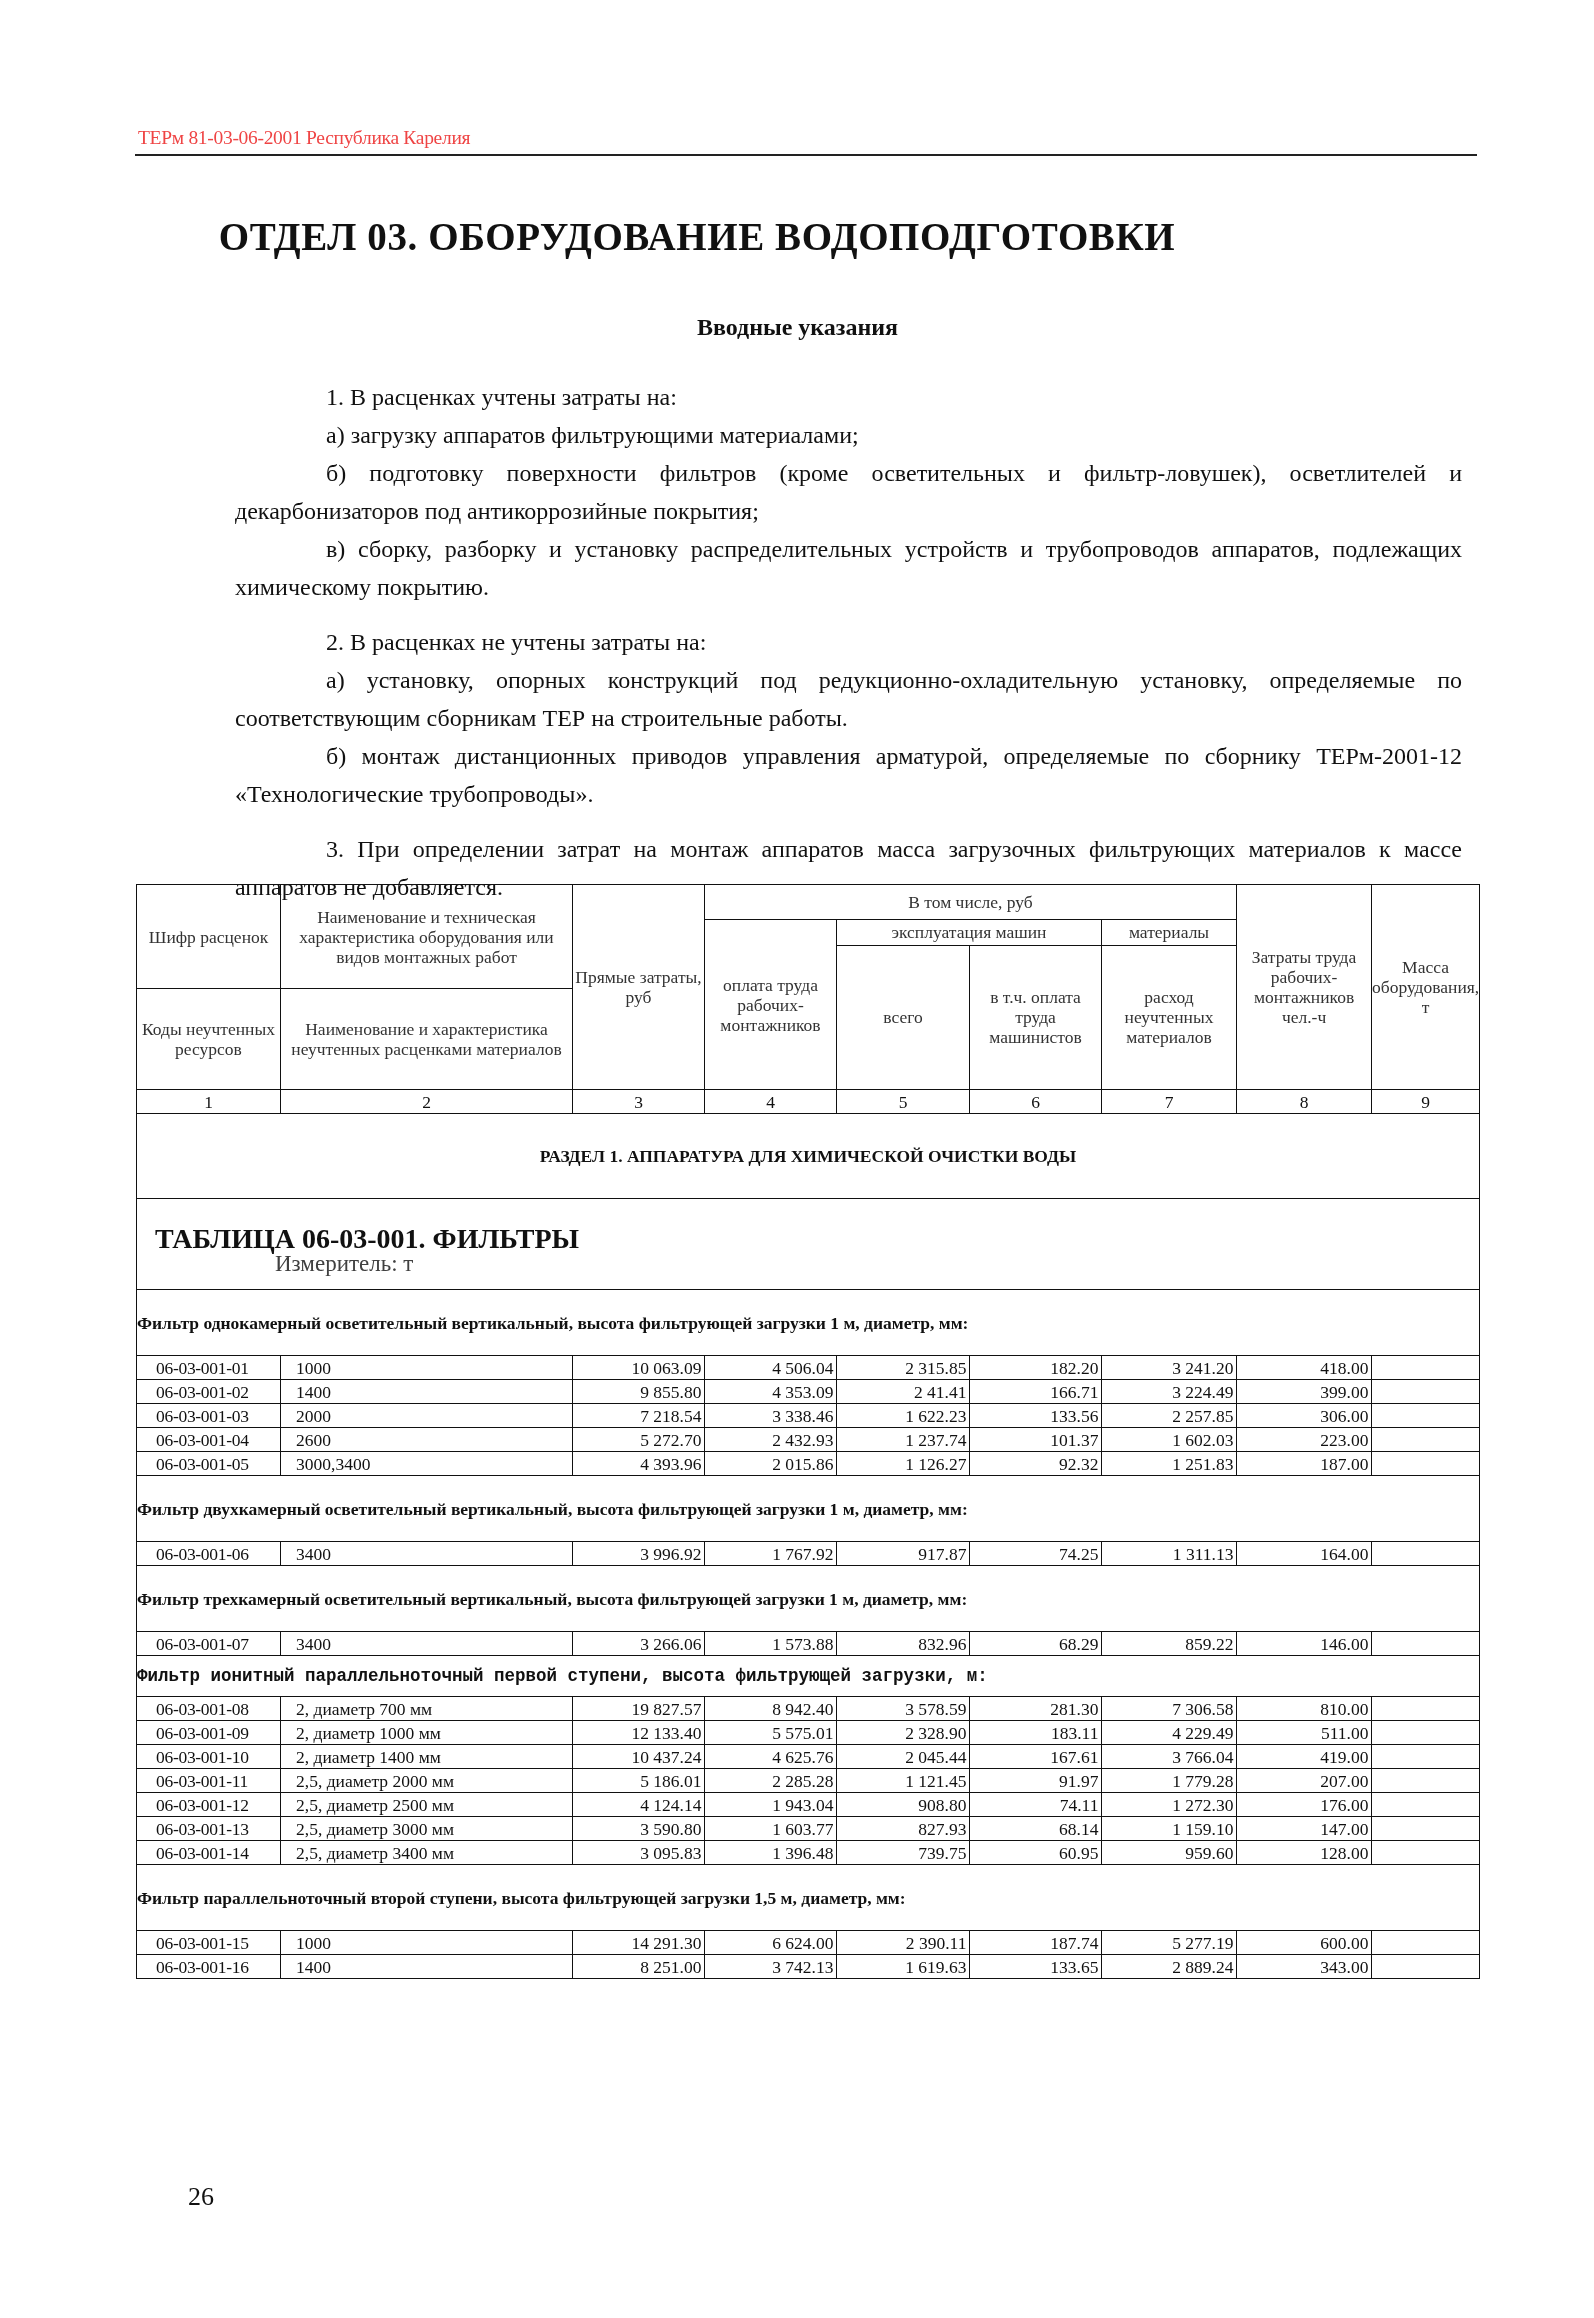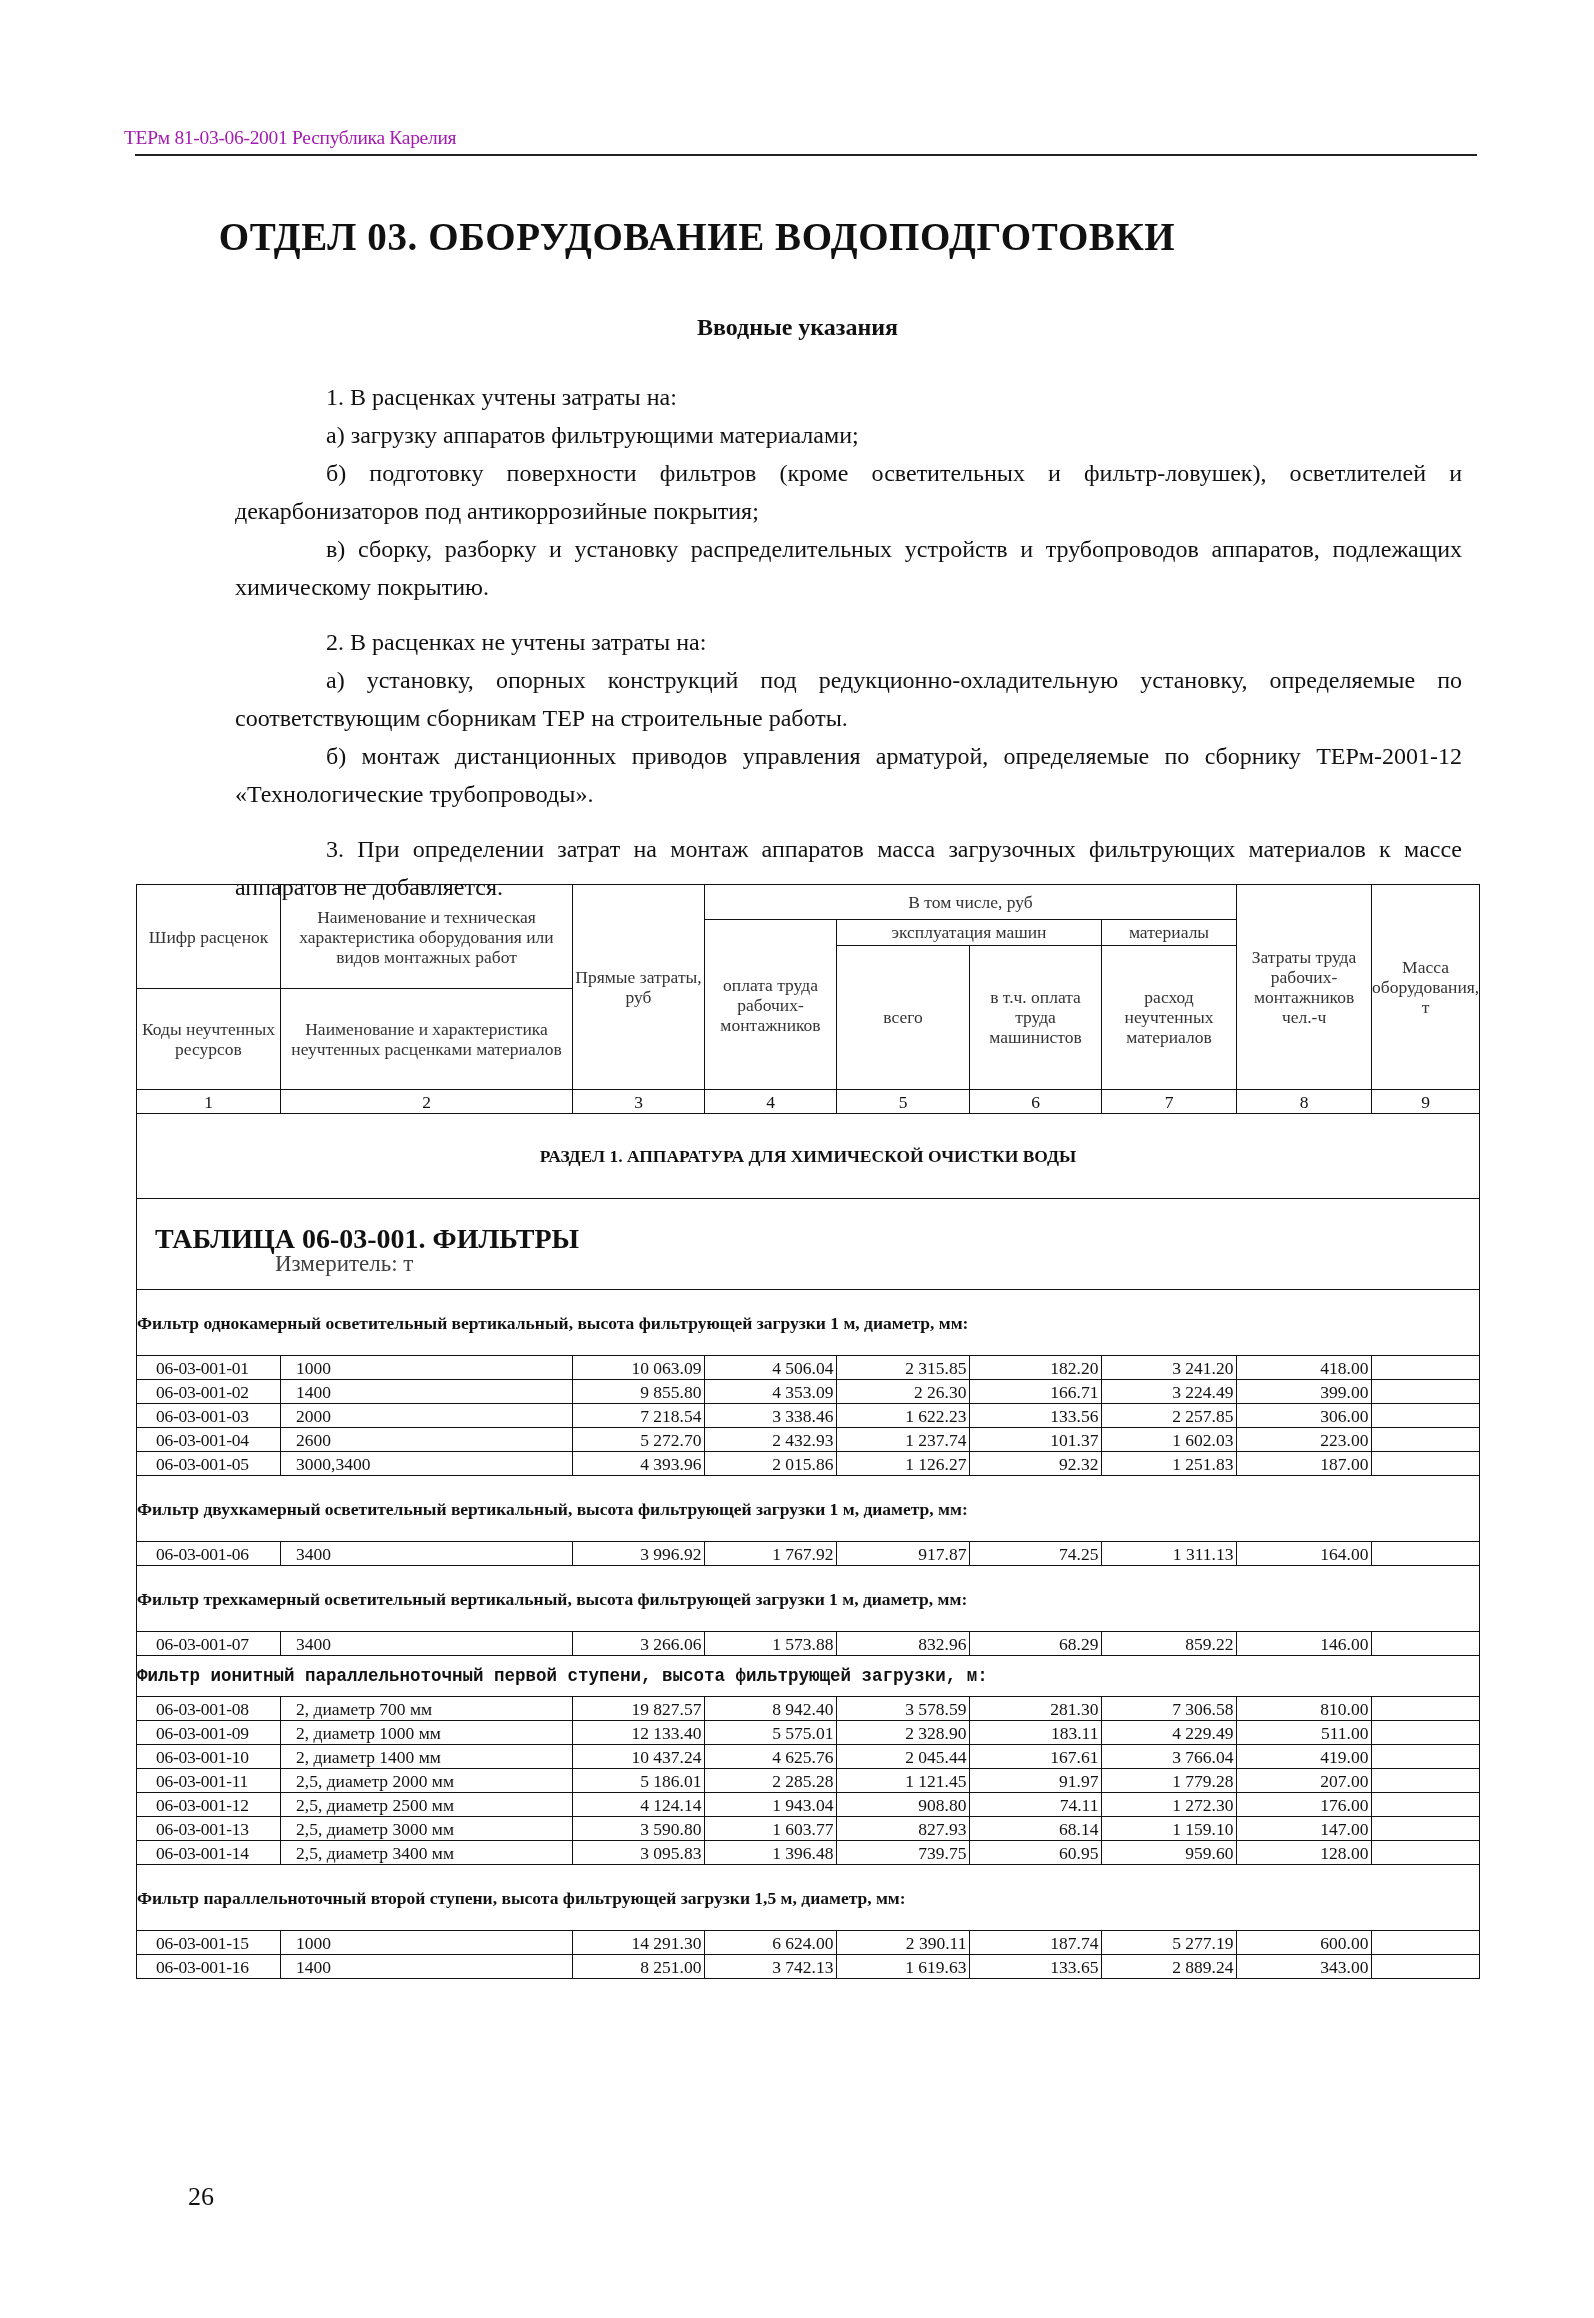--- a/index.html
+++ b/index.html
@@ -1,19 +1,19 @@
 <!DOCTYPE html>
 <html style="font-size:10.4px"><head>
 <meta charset="utf-8">
 <style>
   html, body { margin:0; padding:0; background:#ffffff; }
   body { width:1595px; height:2319px; position:relative; overflow:hidden;
          font-family:"Liberation Serif","DejaVu Serif",serif; color:#111; }
   .abs { position:absolute; }
-  .running-head { left:124px; top:127px; font-size:19.5px; color:#a21caf; letter-spacing:-0.3px; }
+  .running-head { left:138px; top:127px; font-size:19.5px; color:#ef4444; letter-spacing:-0.3px; }
   .head-rule { left:135px; top:154px; width:1342px; height:1.9px; background:#222; }
   .title { left:0; width:1394px; top:214px; text-align:center; font-size:39px; font-weight:bold; letter-spacing:0.6px; }
   .subtitle { left:0; width:1595px; top:314px; text-align:center; font-size:24px; font-weight:bold; }
   .intro { left:235px; top:378px; width:1227px; font-size:24px; line-height:38px; }
   .intro p { margin:0; text-align:justify; text-indent:91px; }
   .intro p.gap { margin-top:17px; }
 
   table.grid { position:absolute; left:136px; top:884px; border-collapse:collapse; table-layout:fixed; width:1344px; }
   table.grid td { border:1.3px solid #111; padding:0; font-size:17.5px; line-height:20px; vertical-align:middle; }
   .hdr td { text-align:center; color:#333; font-size:17.5px; }
@@ -119,21 +119,21 @@
         <td class="num">182.20</td>
         <td class="num">3 241.20</td>
         <td class="num">418.00</td>
         <td class="num"></td>
       </tr>
       <tr class="row">
         <td class="code">06-03-001-02</td>
         <td class="name">1400</td>
         <td class="num">9 855.80</td>
         <td class="num">4 353.09</td>
-        <td class="num">2 26.30</td>
+        <td class="num">2 41.41</td>
         <td class="num">166.71</td>
         <td class="num">3 224.49</td>
         <td class="num">399.00</td>
         <td class="num"></td>
       </tr>
       <tr class="row">
         <td class="code">06-03-001-03</td>
         <td class="name">2000</td>
         <td class="num">7 218.54</td>
         <td class="num">3 338.46</td>

